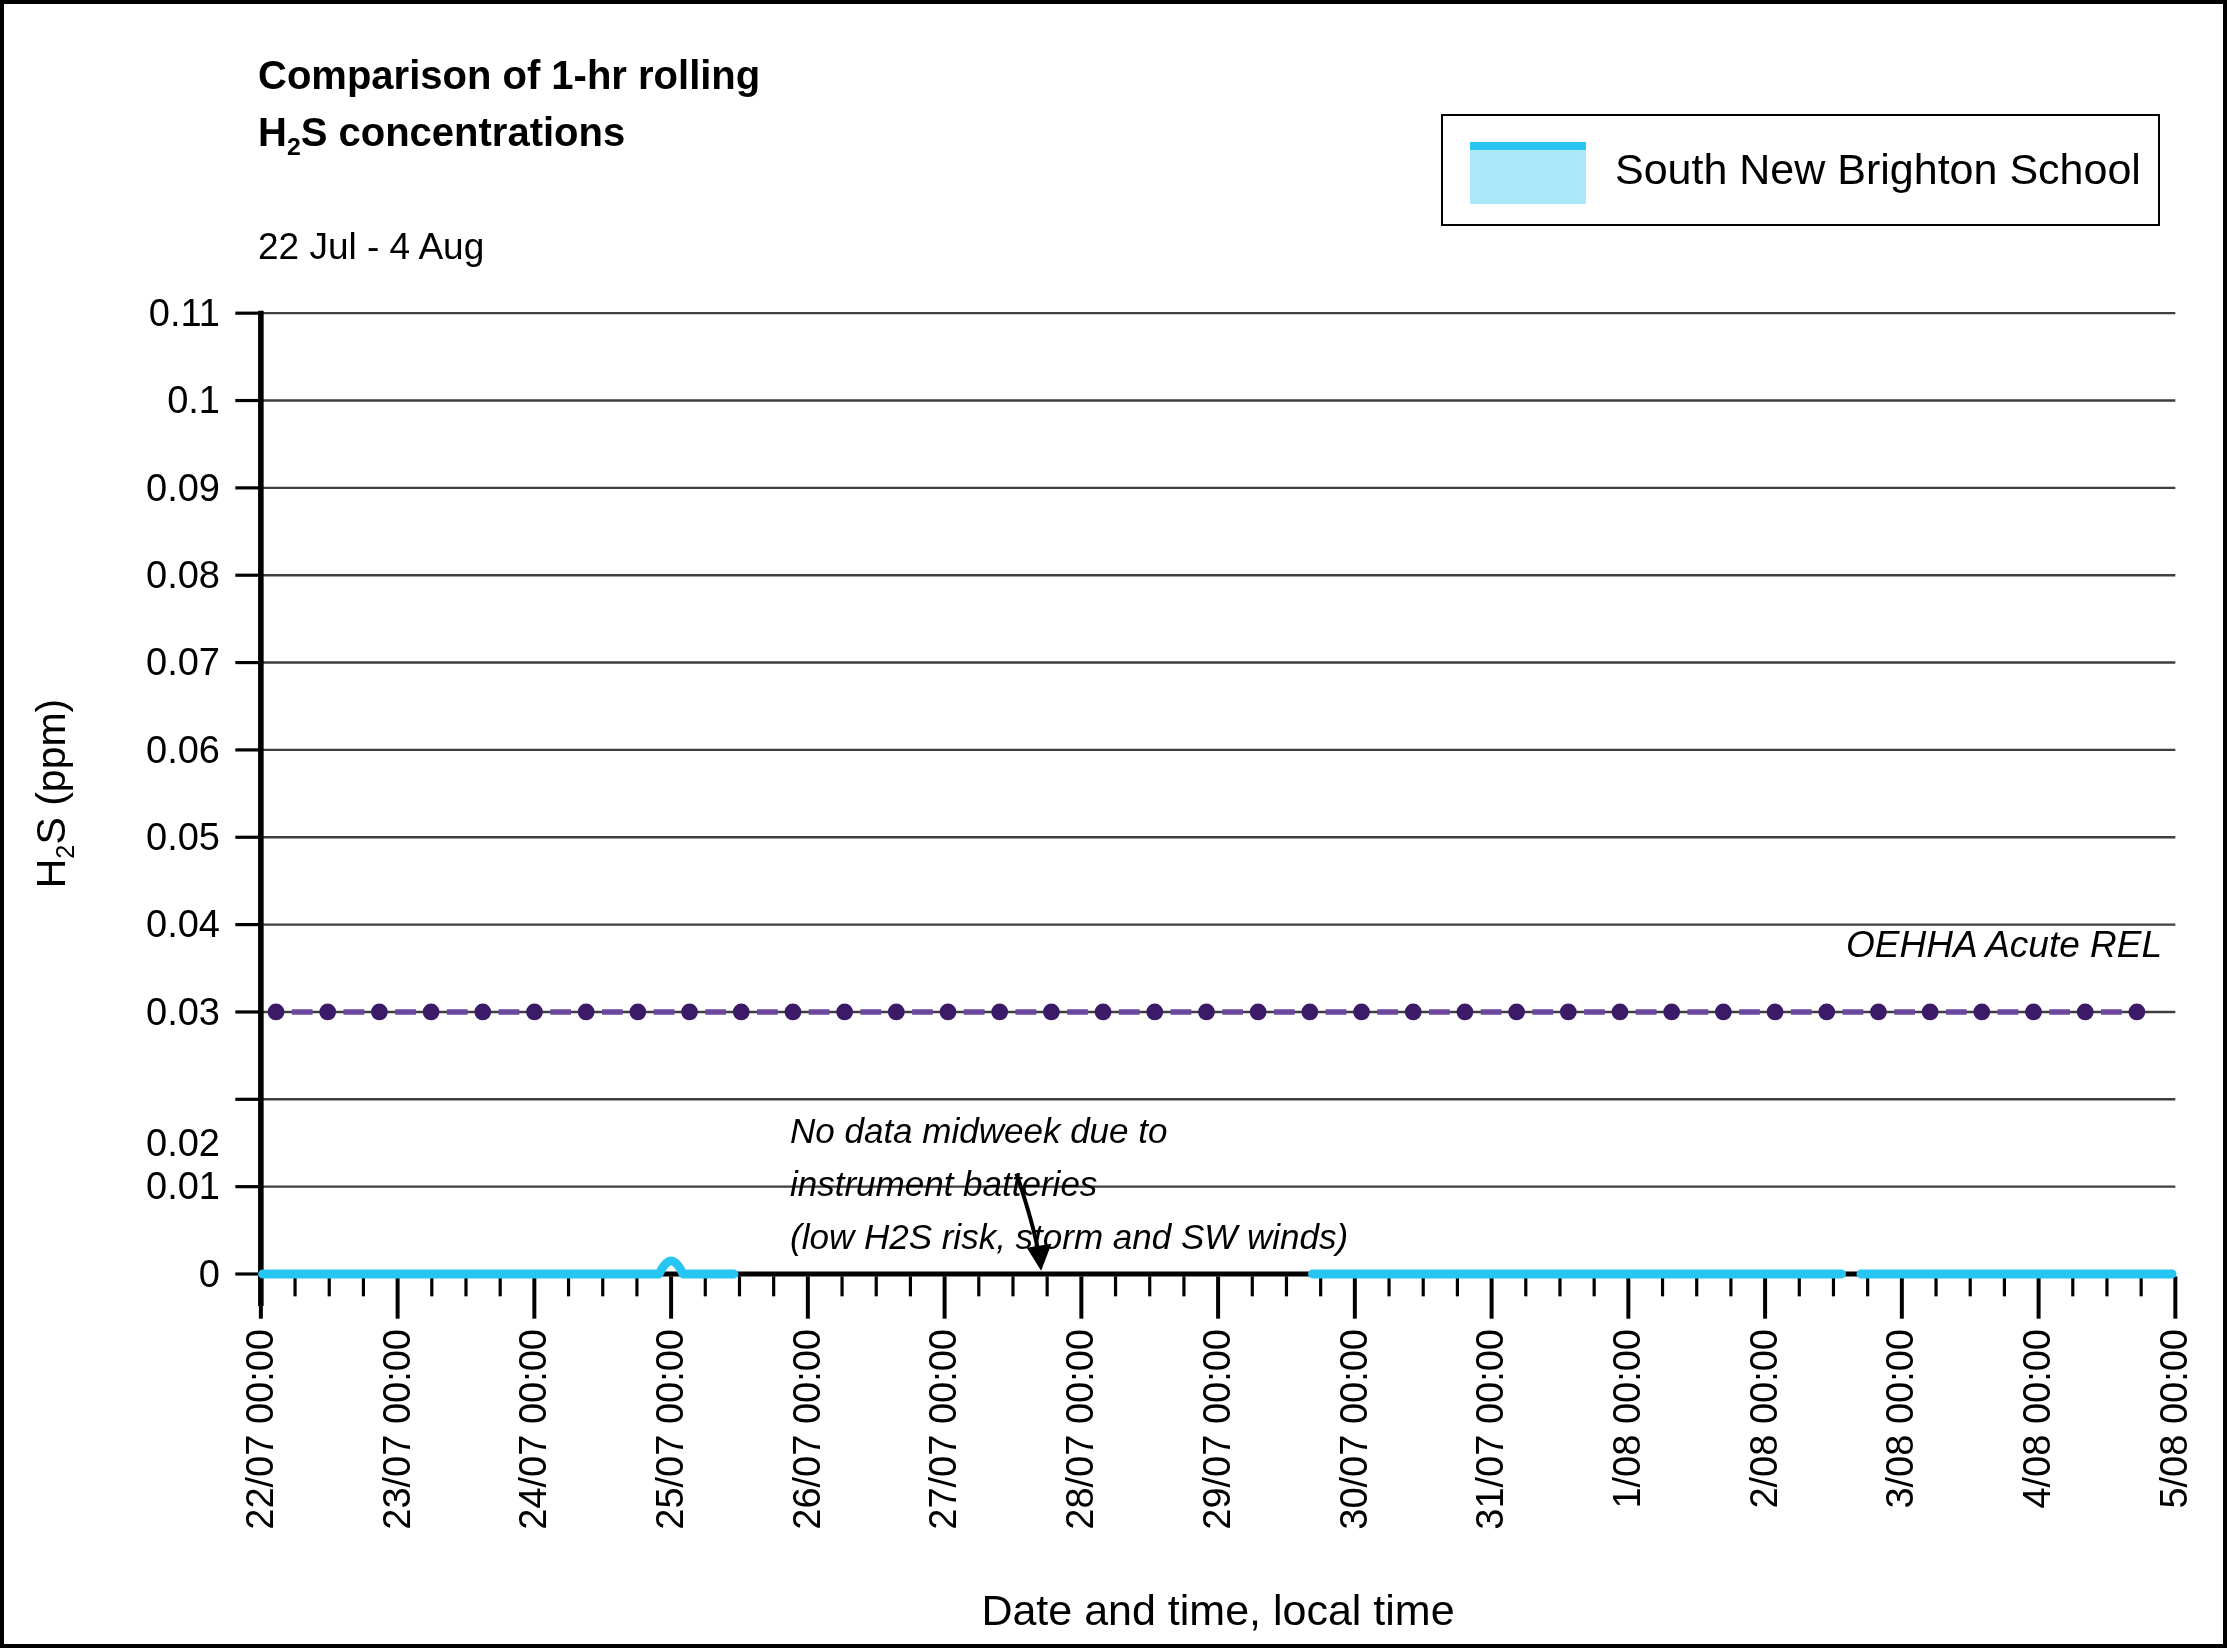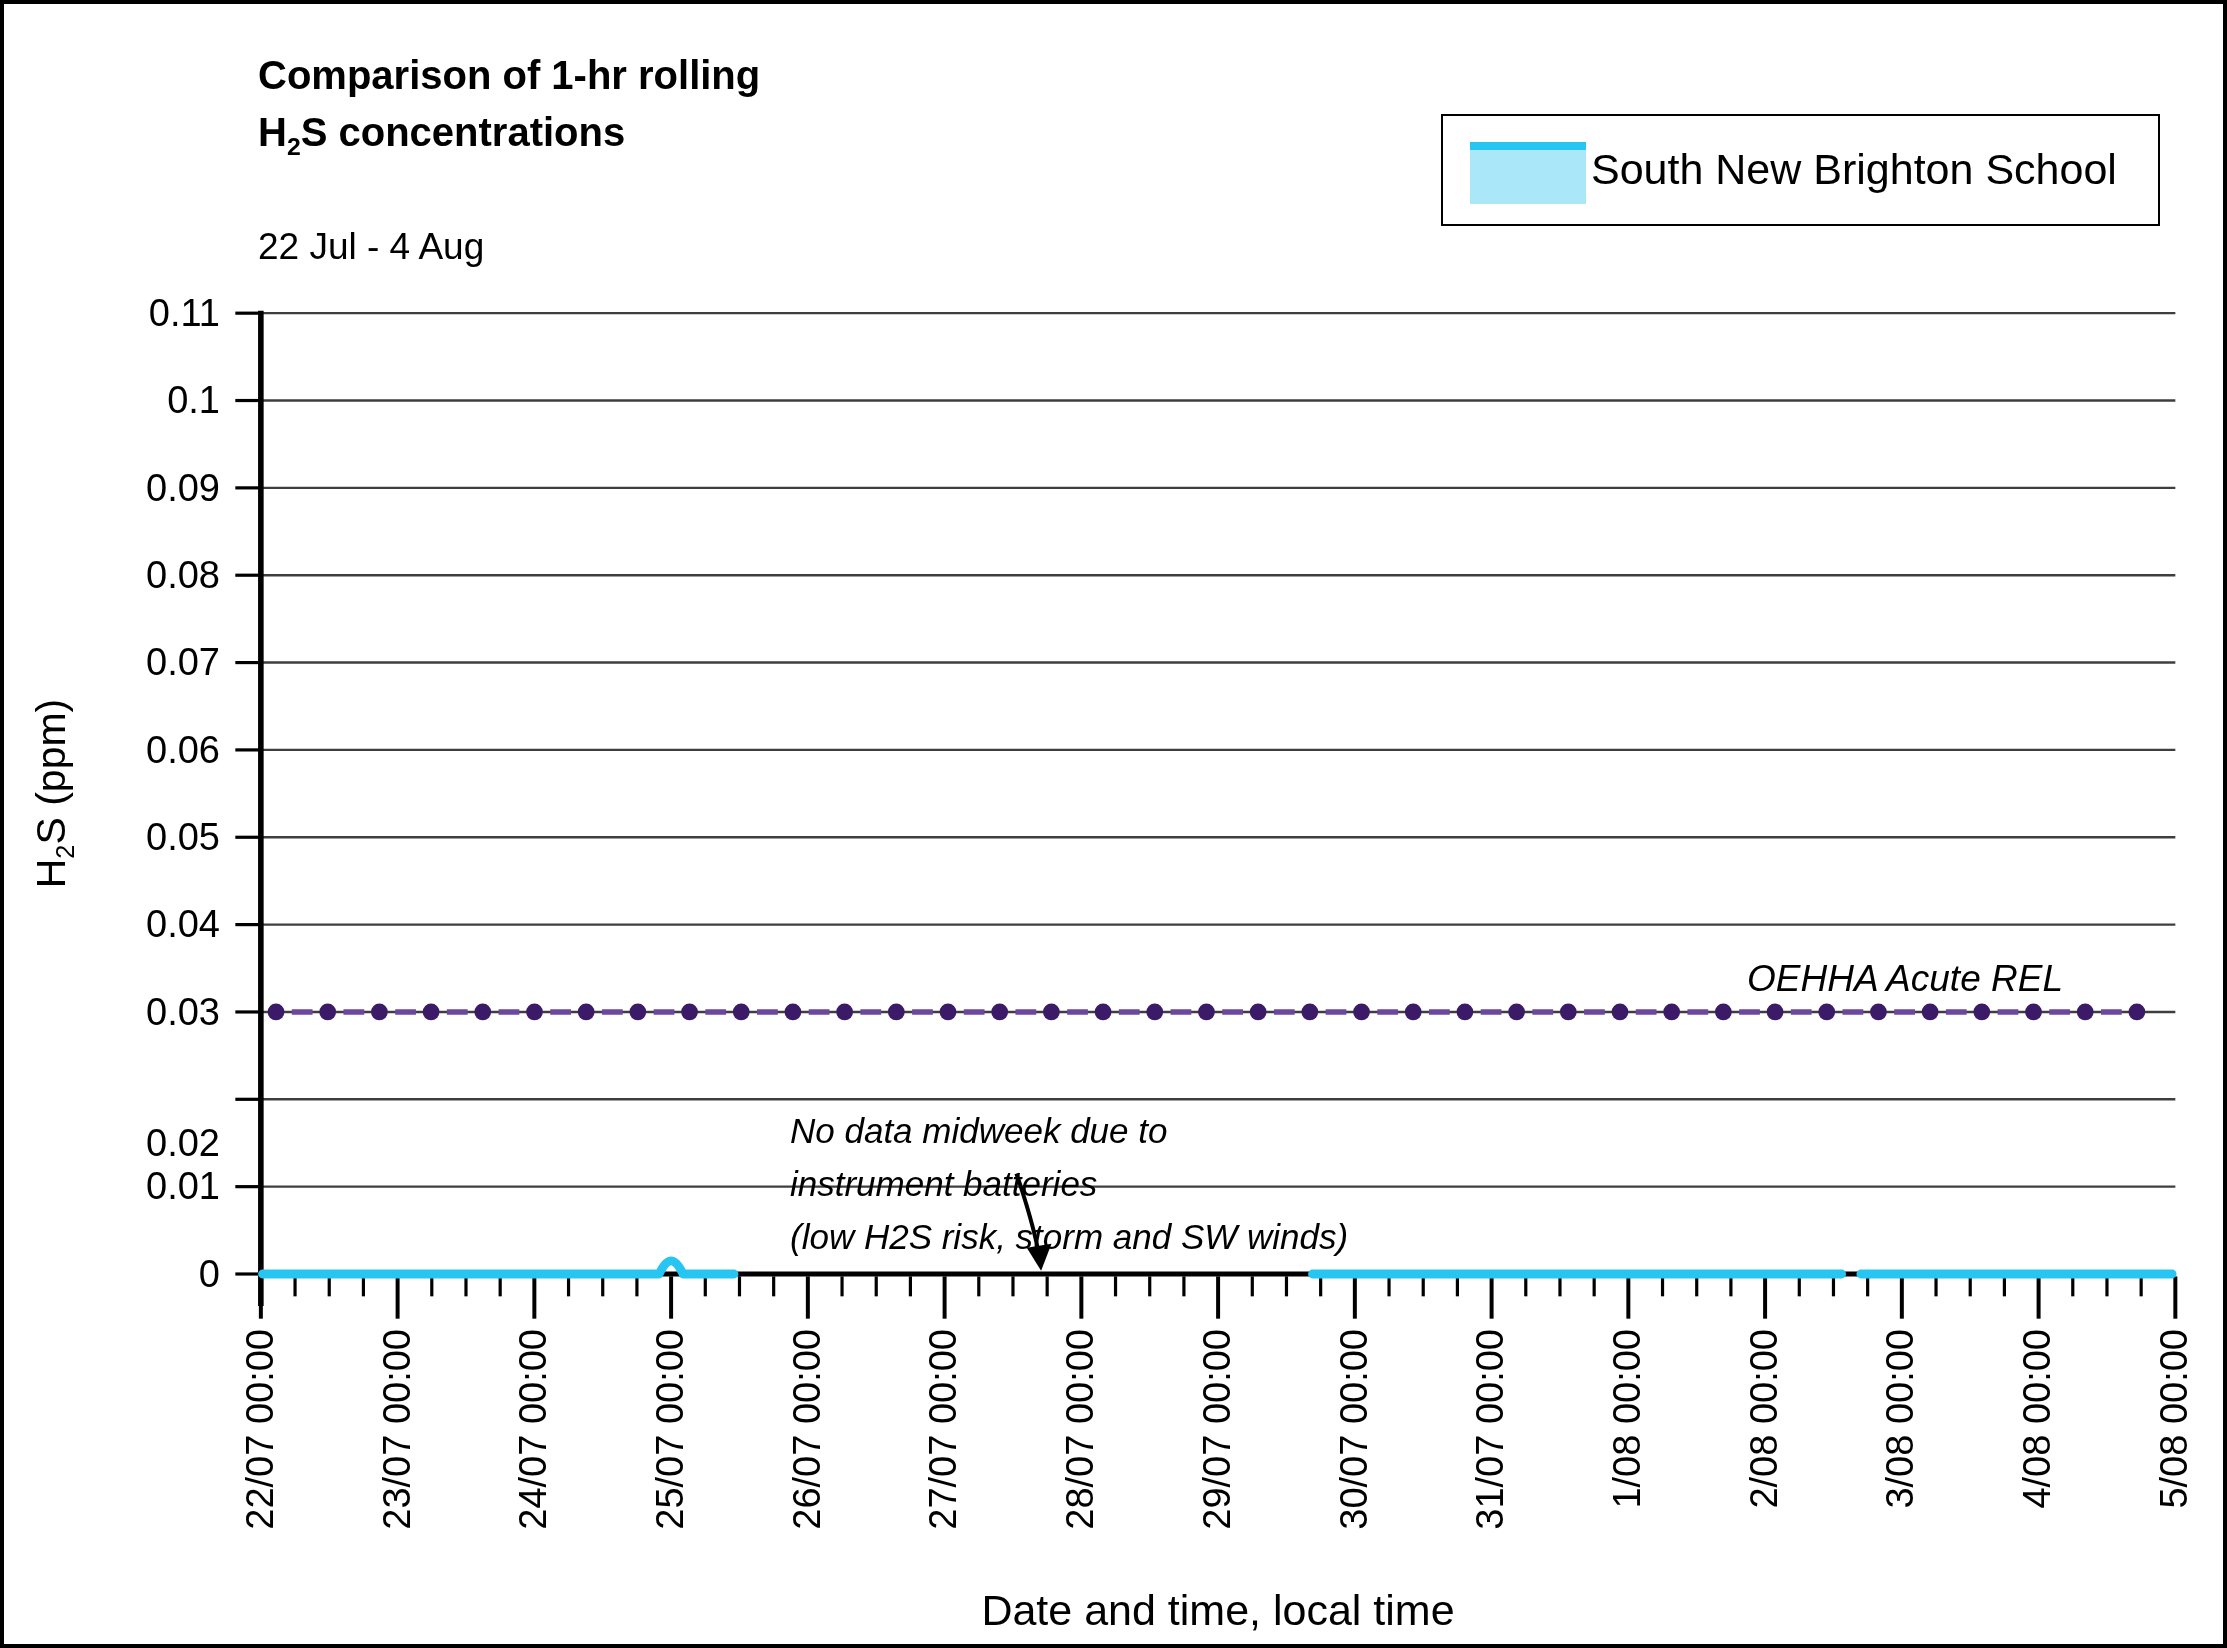--- a/index.html
+++ b/index.html
@@ -16,32 +16,32 @@
   }
   #chart-svg{position:absolute;left:0;top:0;width:2220px;height:1641px;}
   .abs{position:absolute;}
   
   #title-block{left:254px;top:43px;font-weight:bold;font-size:40px;line-height:57px;}
   #title-block sub{font-size:0.62em;}
   #subtitle{left:254px;top:198px;font-size:37px;margin-top:24px;}
   
   #legend{left:1437px;top:110px;width:719px;height:112px;border:2.4px solid #000;box-sizing:border-box;background:#fff;}
   #legend-swatch{left:27px;top:25.5px;width:116px;height:62px;box-sizing:border-box;}
-  #legend-label{left:148px;top:0;height:76px;line-height:107px;font-size:43px;white-space:nowrap;}
+  #legend-label{left:172px;top:0;height:76px;line-height:107px;font-size:43px;white-space:nowrap;}
   
   #x-axis-title{left:815px;top:1582px;width:798px;text-align:center;font-size:43px;}
   #y-axis-title{left:-134px;top:764px;width:367px;height:51px;text-align:center;font-size:41px;transform:rotate(-90deg);}
   #y-axis-title sub{font-size:0.62em;}
   
   .ylab{position:absolute;left:49px;width:167px;height:48px;line-height:48px;text-align:right;font-size:38px;}
   .xlab{position:absolute;width:239px;height:41px;line-height:41px;text-align:right;font-size:38px;white-space:nowrap;
         transform:rotate(-90deg);transform-origin:100% 0;}
   
   #annotation{left:786px;top:1100px;font-size:35px;line-height:53px;font-style:italic;}
-  #rel-label{left:1743px;top:954px;width:415px;text-align:left;font-size:37px;font-style:italic;white-space:nowrap;}
+  #rel-label{left:1743px;top:920px;width:415px;text-align:right;font-size:37px;font-style:italic;white-space:nowrap;}
 </style>
 </head>
 <body>
 
 <div id="page">
 
   <svg id="chart-svg" xmlns="http://www.w3.org/2000/svg" viewBox="0 0 2783 2057" width="2220" height="1641">
       <line x1="322" y1="1482.5" x2="2722" y2="1482.5" stroke="#3E3E3E" stroke-width="3"></line>
       <line x1="322" y1="1373" x2="2722" y2="1373" stroke="#3E3E3E" stroke-width="3"></line>
       <line x1="322" y1="1263.5" x2="2722" y2="1263.5" stroke="#3E3E3E" stroke-width="3"></line>

